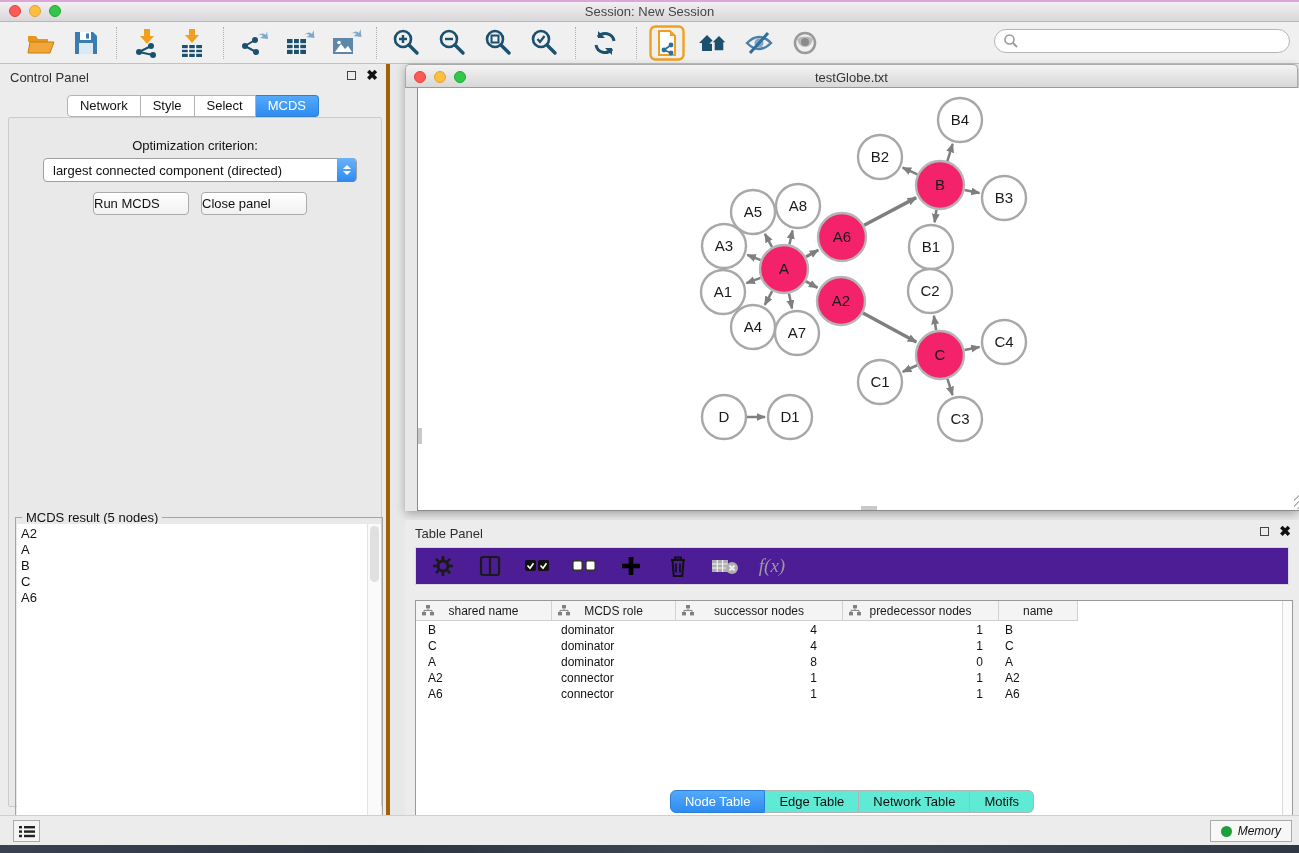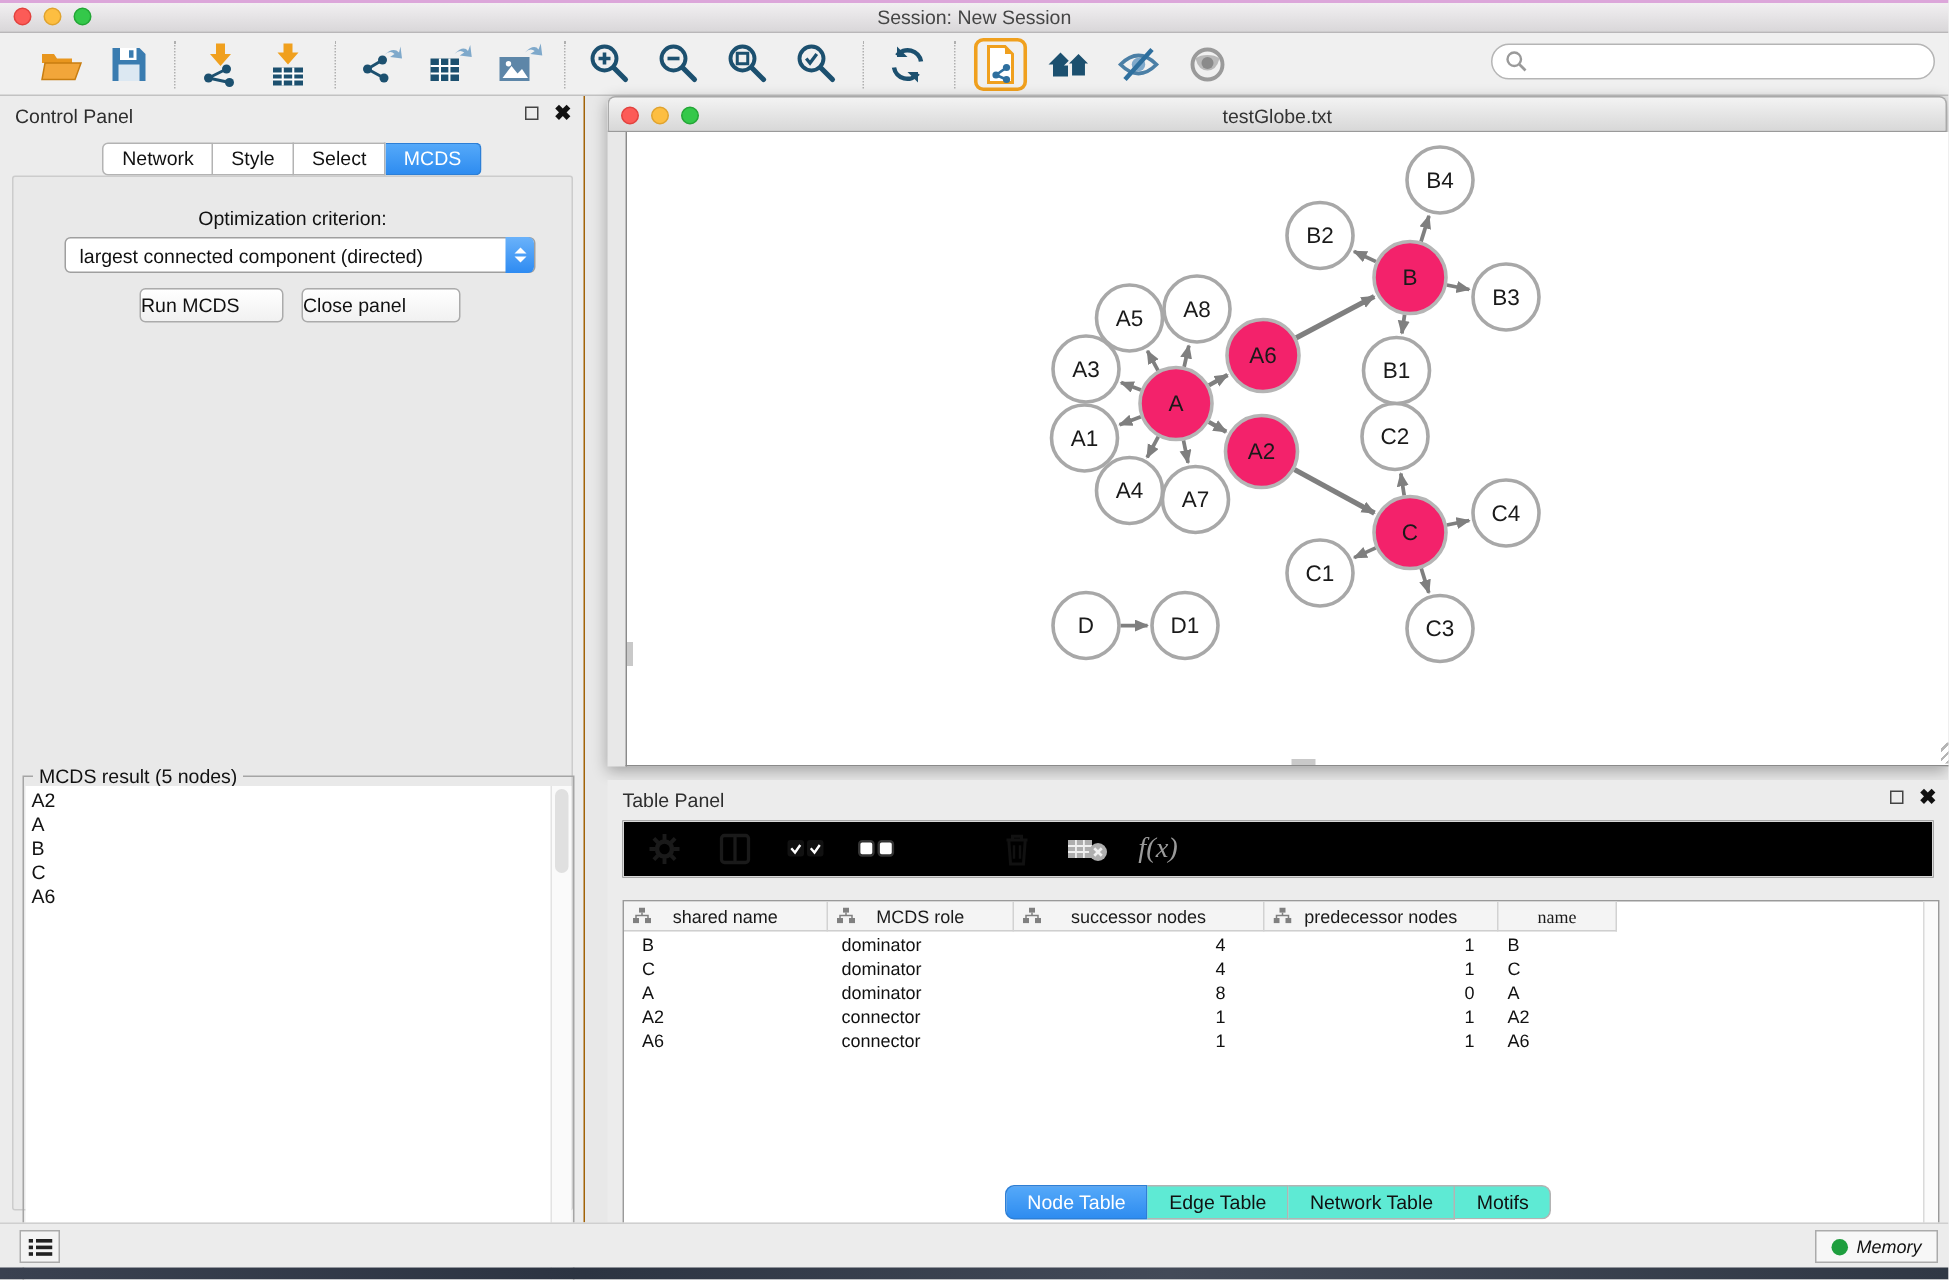--- a/index.html
+++ b/index.html
@@ -22,21 +22,21 @@
     border-bottom:1px solid #c2c2c2; display:flex; align-items:center; padding-left:10px; }
   .tgroup { display:flex; align-items:center; gap:10px; padding:0 12px; }
   .tsep { width:1px; height:32px; border-left:1px dotted #b0b0b0; }
   .ticon { width:36px; height:34px; display:flex; align-items:center; justify-content:center; cursor:pointer; }
   .searchbox { position:absolute; right:9px; top:7px; width:296px; height:24px; background:#fff;
     border:1px solid #b5b5b5; border-radius:12px; display:flex; align-items:center; padding-left:8px; }
   .searchbox input { border:none; outline:none; flex:1; font-size:13px; background:transparent; }
 
   
   .control-panel { position:absolute; left:0; top:64px; width:390px; height:751px; background:#ececec;
-    border-right:1px solid #a16207; }
+    border-right:4px solid #a16207; }
   .panel-head { position:absolute; left:0; top:0; width:100%; height:26px; }
   .panel-head .ptitle { position:absolute; left:10px; top:6px; font-size:13px; color:#2e2e2e; }
   .panel-head .pbtns { position:absolute; right:8px; top:6px; display:flex; gap:10px; align-items:center; }
   .float-ic { width:9px; height:9px; border:1.5px solid #444; display:inline-block; }
   .close-ic { font-size:14px; font-weight:bold; color:#111; line-height:10px; }
 
   .cp-tabs { position:absolute; left:0; top:31px; width:100%; display:flex; justify-content:center; }
   .cp-tab { height:22px; font-size:13px; padding:2px 12px 0; background:#fff; border:1px solid #b3b3b3;
     border-left:none; color:#111; cursor:pointer; }
   .cp-tab:first-child { border-left:1px solid #b3b3b3; border-radius:4px 0 0 4px; }
@@ -77,21 +77,21 @@
   .net-title { position:absolute; left:0; right:0; top:5px; text-align:center; font-size:13px; color:#333; }
   .net-canvas { position:absolute; left:12px; top:24px; width:893px; height:423px; background:#fff;
     border:1px solid #8a8a8a; border-top:none; }
   .grip { position:absolute; right:1px; bottom:1px; width:14px; height:14px;
     background:repeating-linear-gradient(135deg, transparent 0 3px, #b5b5b5 3px 4.5px); }
   .nub-left { position:absolute; left:0px; top:340px; width:4px; height:16px; background:#c9c9c9; }
   .nub-bottom { position:absolute; left:443px; bottom:0px; width:16px; height:4px; background:#c9c9c9; }
 
   
   .table-panel { position:absolute; left:405px; top:520px; width:894px; height:295px; background:#ececec; }
-  .tp-toolbar { position:absolute; left:10px; top:27px; width:874px; height:38px; background:#000000;
+  .tp-toolbar { position:absolute; left:10px; top:27px; width:874px; height:38px; background:#4c1d95;
     border:1px solid #d8d8d8; display:flex; align-items:center; gap:17px; padding-left:12px; }
   .tp-ic { width:30px; height:30px; display:flex; align-items:center; justify-content:center; cursor:pointer; }
   .fx { font-family:"Liberation Serif", serif; font-style:italic; font-size:19px; color:#9a9a9a; }
 
   .tp-table { position:absolute; left:10px; top:80px; width:878px; height:224px; background:#fff; border:1px solid #9a9a9a; overflow:hidden; }
   .tp-scroll { position:absolute; right:0; top:0; width:10px; height:100%; border-left:1px solid #dadada; background:#fbfbfb; }
   .thead { position:absolute; left:0; top:0; height:20px; display:flex; background:#f4f4f4; border-bottom:1px solid #cfcfcf; }
   .th { position:relative; height:20px; border-right:1px solid #d2d2d2; font-size:12px; color:#1a1a1a;
     display:flex; align-items:center; justify-content:center; }
   .th .tree-ic { position:absolute; left:6px; top:4px; }
@@ -503,21 +503,21 @@
             <svg class="tree-ic" width="12" height="11">
               <g fill="#808080">
                 <rect x="4" y="0" width="4" height="3.4"></rect>
                 <rect x="0" y="7" width="4" height="3.4"></rect>
                 <rect x="8" y="7" width="4" height="3.4"></rect>
               </g>
               <path d="M6 3.4 v2 M2 7 v-1.6 h8 V7" stroke="#808080" fill="none" stroke-width="1"></path>
             </svg>
             <span>predecessor nodes</span>
           </div>
-          <div class="th" style="width: 79px; font-family: Liberation Serif, serif;">
+          <div class="th" style="width: 79px;">
             <span>name</span>
           </div>
         </div>
       <div class="tbody" id="tbody">
           <div class="trow">
             <div class="td" style="width: 136px; padding: 0px 0px 0px 12px; text-align: left;">B</div>
             <div class="td" style="width: 124px; padding: 0px 0px 0px 9px; text-align: left;">dominator</div>
             <div class="td" style="width: 167px; padding: 0px 26px 0px 0px; text-align: right;">4</div>
             <div class="td" style="width: 156px; padding: 0px 16px 0px 0px; text-align: right;">1</div>
             <div class="td" style="width: 79px; padding: 0px 0px 0px 6px; text-align: left;">B</div>

